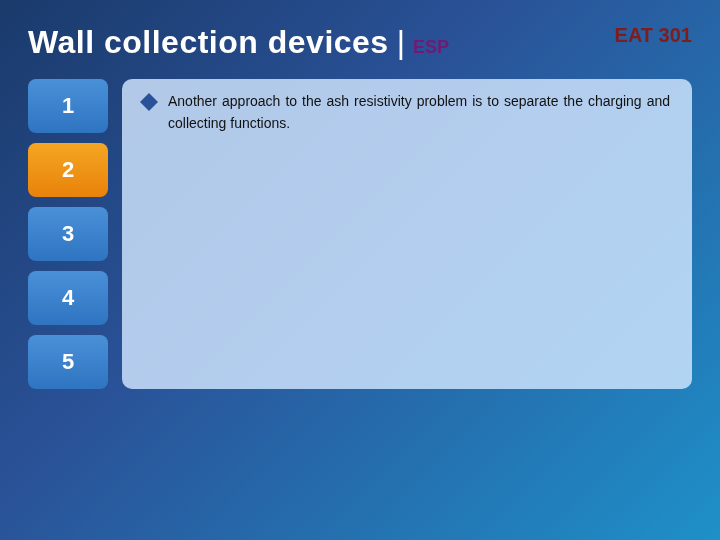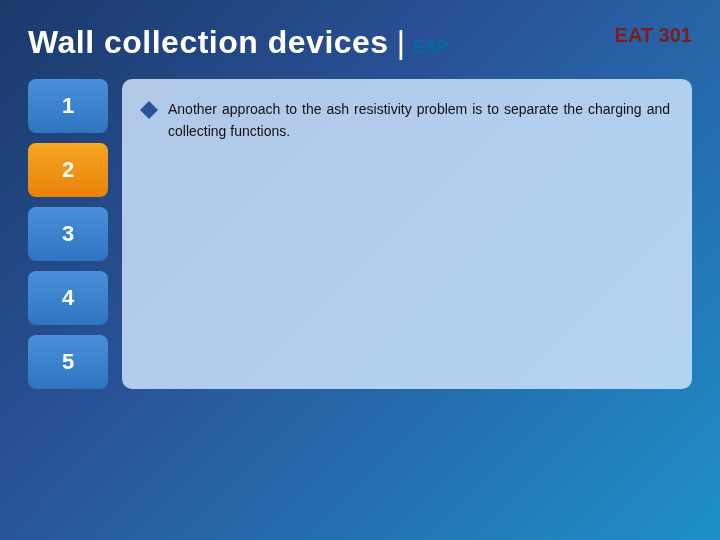--- a/index.html
+++ b/index.html
@@ -39,21 +39,21 @@
     .title-pipe {
       color: #fff;
       font-size: 32px;
       font-weight: 300;
       margin: 0 4px;
     }
 
     .title-sub {
       font-size: 18px;
       font-weight: 600;
-      color: #0369a1;
+      color: #701a75;
     }
 
     .eat-label {
       font-size: 20px;
       font-weight: 600;
       color: #7f1d1d;
       align-self: flex-start;
     }
 
     .content-area {
@@ -87,21 +87,21 @@
     }
 
     .sidebar-item.blue {
       background: linear-gradient(180deg, #4a90d9 0%, #2e74c0 100%);
     }
 
     .main-panel {
       flex: 1;
       background: rgba(210, 230, 255, 0.82);
       border-radius: 10px;
-      padding: 20px 22px 20px 18px;
+      padding: 12px 22px 20px 18px;
       display: flex;
       flex-direction: column;
       gap: 18px;
     }
 
     .bullet-block {
       display: flex;
       align-items: flex-start;
       gap: 10px;
     }

